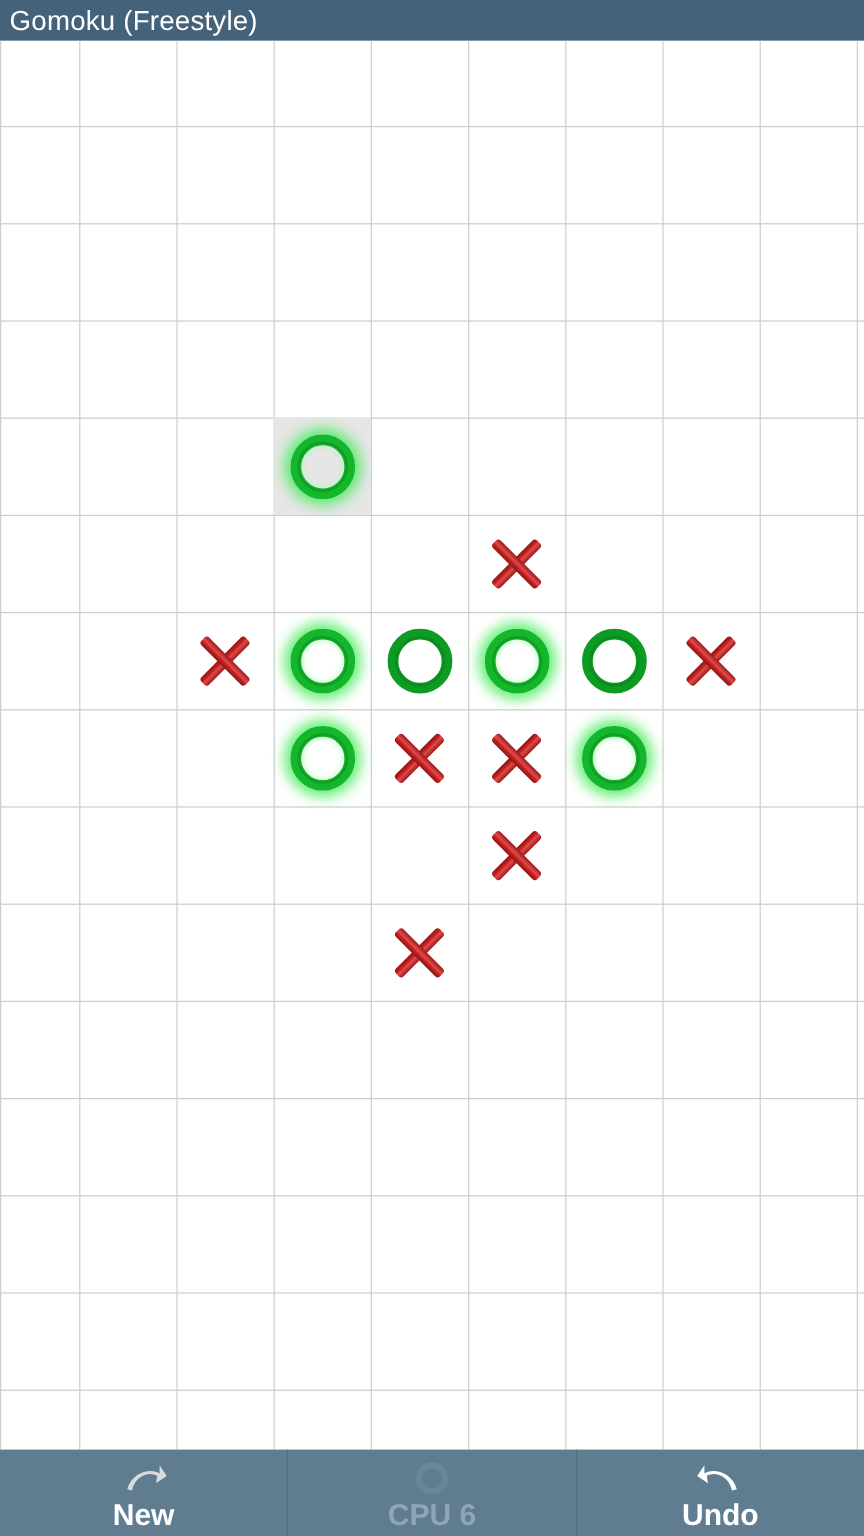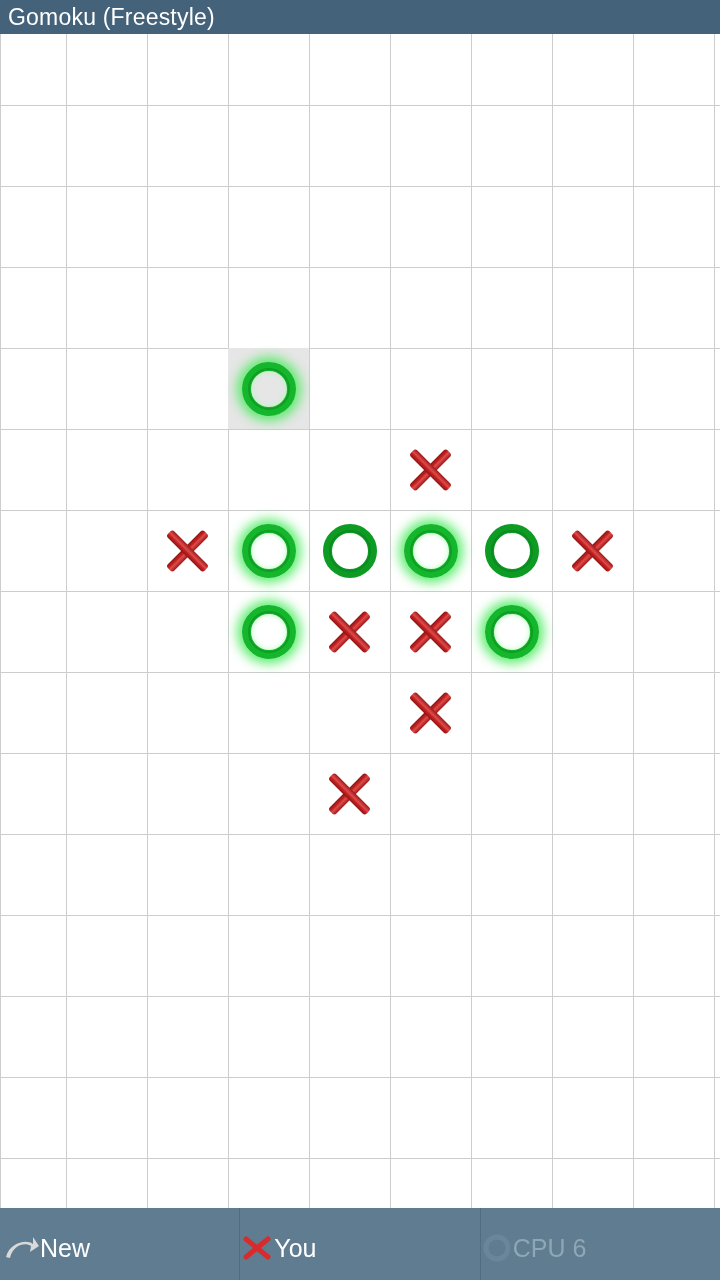--- a/index.html
+++ b/index.html
@@ -113,25 +113,26 @@
     position: absolute;
     left: 0; top: 1208px;
     width: 720px; height: 72px;
     background: #5f7c91;
     display: flex;
   }
   .bb-item {
     flex: 1 1 0;
     position: relative;
     display: flex;
-    flex-direction: row;
+    flex-direction: column;
     align-items: center;
     justify-content: flex-start;
     padding-top: 8px;
     border-right: 1px solid #536d80;
+    font-weight: bold;
   }
   .bb-item:last-child { border-right: none; }
   .bb-item .bb-icon {
     height: 32px;
     display: flex;
     align-items: center;
     justify-content: center;
   }
   .bb-item .bb-label {
     color: #ffffff;
@@ -225,35 +226,34 @@
 
     <div class="bb-item">
       <span class="bb-icon">
         <svg width="40" height="30" viewBox="0 0 40 30">
           <path d="M6 24 C10 9, 27 6, 33 11 L33 4 L39 13 L30 19 L31 13 C25 9, 13 12, 10 25 Z" fill="#d9d9d9"></path>
         </svg>
       </span>
       <span class="bb-label">New</span>
     </div>
 
-    <div class="bb-item">
-      <span class="bb-icon">
-        <svg width="34" height="30" viewBox="0 0 34 30">
-          <line x1="6" y1="6" x2="28" y2="24" stroke="#d92b2b" stroke-width="5" stroke-linecap="round"></line>
-          <line x1="28" y1="6" x2="6" y2="24" stroke="#d92b2b" stroke-width="5" stroke-linecap="round"></line>
-        </svg>
-      </span>
-      <span class="bb-label">You</span>
-    </div>
 
 
     <div class="bb-item disabled">
       <span class="bb-icon">
         <svg width="32" height="32" viewBox="0 0 32 32">
           <circle cx="16" cy="16" r="11" fill="none" stroke="#7b94a6" stroke-width="5"></circle>
         </svg>
       </span>
       <span class="bb-label">CPU 6</span>
     </div>
 
+    <div class="bb-item">
+      <span class="bb-icon">
+        <svg width="40" height="30" viewBox="0 0 40 30">
+          <path d="M34 24 C30 9, 13 6, 7 11 L7 4 L1 13 L10 19 L9 13 C15 9, 27 12, 30 25 Z" fill="#ffffff"></path>
+        </svg>
+      </span>
+      <span class="bb-label">Undo</span>
+    </div>
 
   </div>
 </div>
 
 </body></html>

